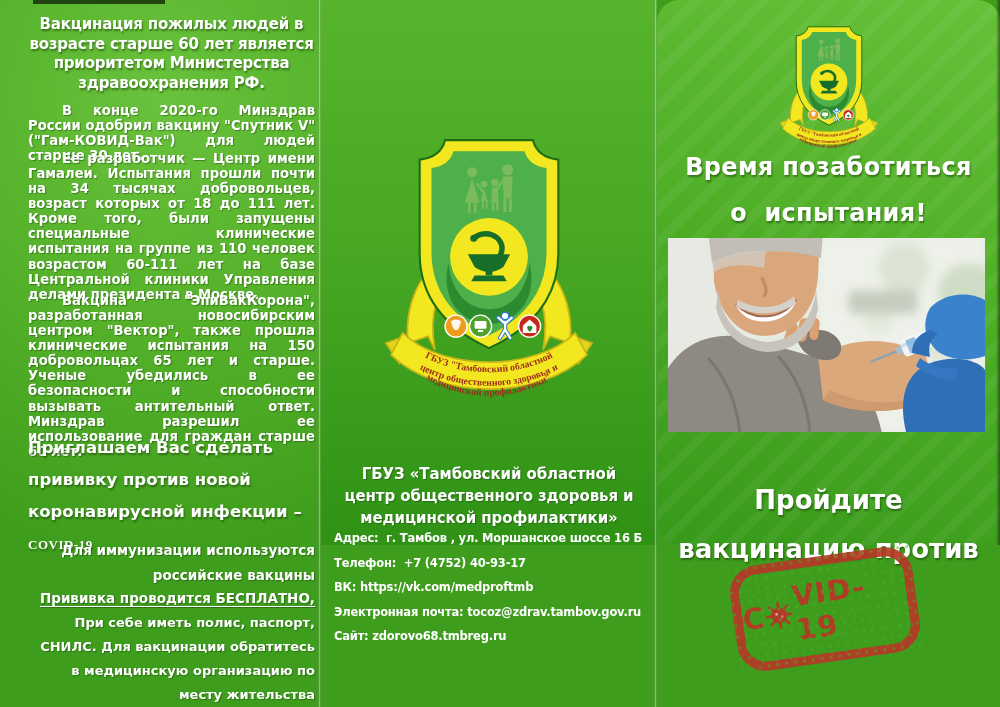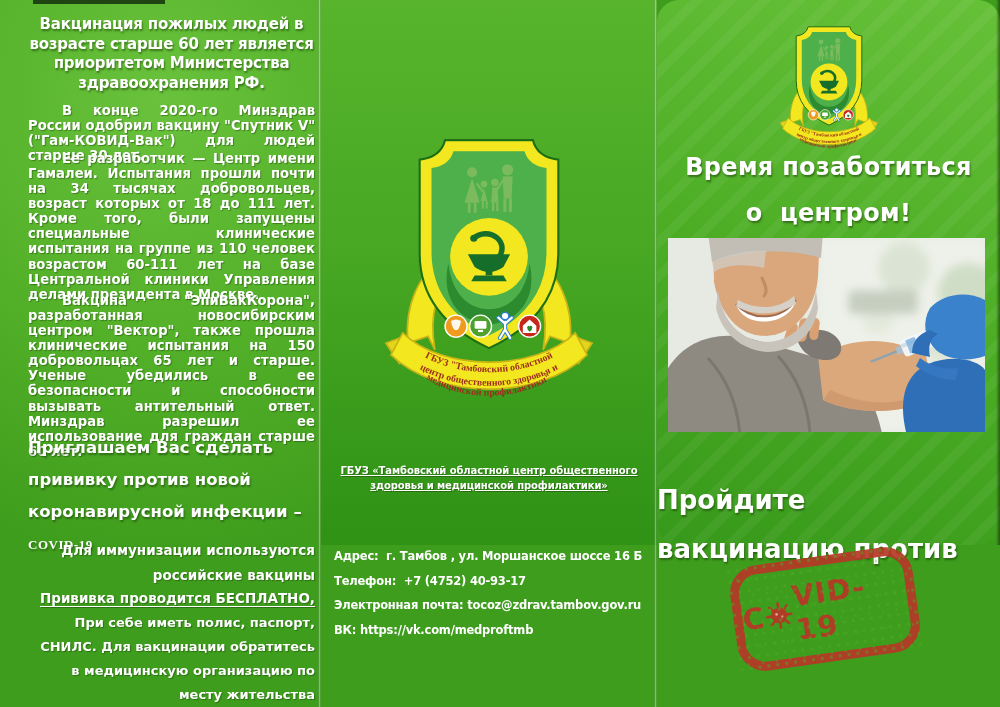--- a/index.html
+++ b/index.html
@@ -42,33 +42,33 @@
   .covid-serif{font-family:"Liberation Serif","DejaVu Serif",serif;font-size:13px;letter-spacing:.5px;}
   .note{text-align:right;font-size:13.5px;line-height:1.82;}
   .lp-vaccines{top:538px;}
   .lp-free{top:586px;}
   .lp-free span{text-decoration:underline;text-underline-offset:3px;}
   .lp-docs{top:611px;font-size:13px;line-height:1.85;}
 
   
   .emblem-big{position:absolute;left:58px;top:130px;width:220px;height:279px;}
   .org-name{position:absolute;top:464px;left:18px;right:18px;text-align:center;
-    color:#fff;font-weight:bold;font-size:10px;line-height:1.45;letter-spacing:-.1px;text-decoration:underline;}
-  .contacts{position:absolute;top:549px;left:13px;right:4px;color:#fff;font-weight:bold;
+    color:#fff;font-weight:bold;font-size:15px;line-height:1.45;letter-spacing:-.1px;}
+  .contacts{position:absolute;top:531px;left:13px;right:4px;color:#fff;font-weight:bold;
     font-size:11.5px;letter-spacing:-.2px;}
   .contacts > div{margin-bottom:10.5px;white-space:pre-wrap;}
 
   
   .emblem-small{position:absolute;left:120px;top:22px;width:104px;height:132px;}
   .care{position:absolute;top:153px;left:0;right:0;text-align:center;color:#fff;
     font-weight:bold;font-size:24px;letter-spacing:.3px;}
   .care .l2{margin-top:18px;white-space:pre;}
   .photo-frame{position:absolute;left:11px;top:238px;width:317px;height:194px;}
   .photo-frame svg{display:block;width:100%;height:100%;}
-  .cta{position:absolute;top:485px;left:0;right:0;text-align:left;color:#fff;
+  .cta{position:absolute;top:485px;left:0;right:0;text-align:center;color:#fff;
     font-weight:bold;font-size:26px;}
   .cta .l2{margin-top:19px;}
   .stamp{position:absolute;left:76px;top:556px;width:184px;height:106px;
     transform:rotate(-8deg);border:9px solid rgba(181,55,38,.92);border-radius:28px;
     display:flex;align-items:center;justify-content:center;
     color:rgba(181,55,38,.95);font-size:29px;font-weight:bold;letter-spacing:1px;
     box-sizing:border-box;}
   .stamp::after{content:"";position:absolute;inset:-12px;pointer-events:none;
     background-image:
       radial-gradient(rgba(76,173,37,.5) 1.1px, transparent 1.7px),
@@ -186,32 +186,33 @@
   </section>
 
   <section class="panel p-mid">
     <svg class="emblem-big" viewBox="0 0 260 330">
       <use href="#emblem"></use>
     </svg>
     <div class="org-name shadow-s">ГБУЗ «Тамбовский областной центр общественного здоровья и медицинской профилактики»</div>
     <div class="contacts">
       <div>Адрес:  г. Тамбов , ул. Моршанское шоссе 16 Б</div>
       <div>Телефон:  +7 (4752) 40-93-17</div>
+      <div>ВК: https://vk.com/medproftmb</div>
       <div>Электронная почта: tocoz@zdrav.tambov.gov.ru</div>
-      <div>ВК: https://vk.com/medproftmb</div>
+      <div>Сайт: zdorovo68.tmbreg.ru</div>
     </div>
   </section>
 
   <section class="panel p-right">
     <svg class="emblem-small" viewBox="0 0 260 330">
       <use href="#emblem"></use>
     </svg>
     <div class="care shadow-b">
       <div class="l1">Время позаботиться</div>
-      <div class="l2">о  центром!</div>
+      <div class="l2">о  испытания!</div>
     </div>
 
     <div class="photo-frame">
       <svg viewBox="0 0 317 194" preserveAspectRatio="none">
         <defs>
           <filter id="pb" x="-20%" y="-20%" width="140%" height="140%">
               <feGaussianBlur stdDeviation="5"></feGaussianBlur>
             </filter>
           <clipPath id="pclip">
               <rect width="317" height="194"></rect>

